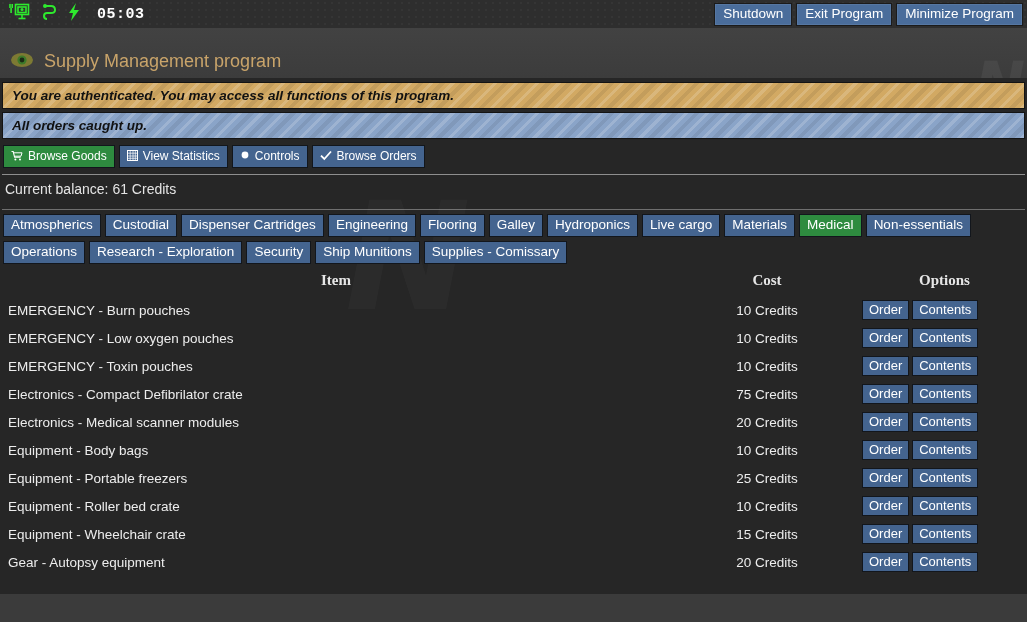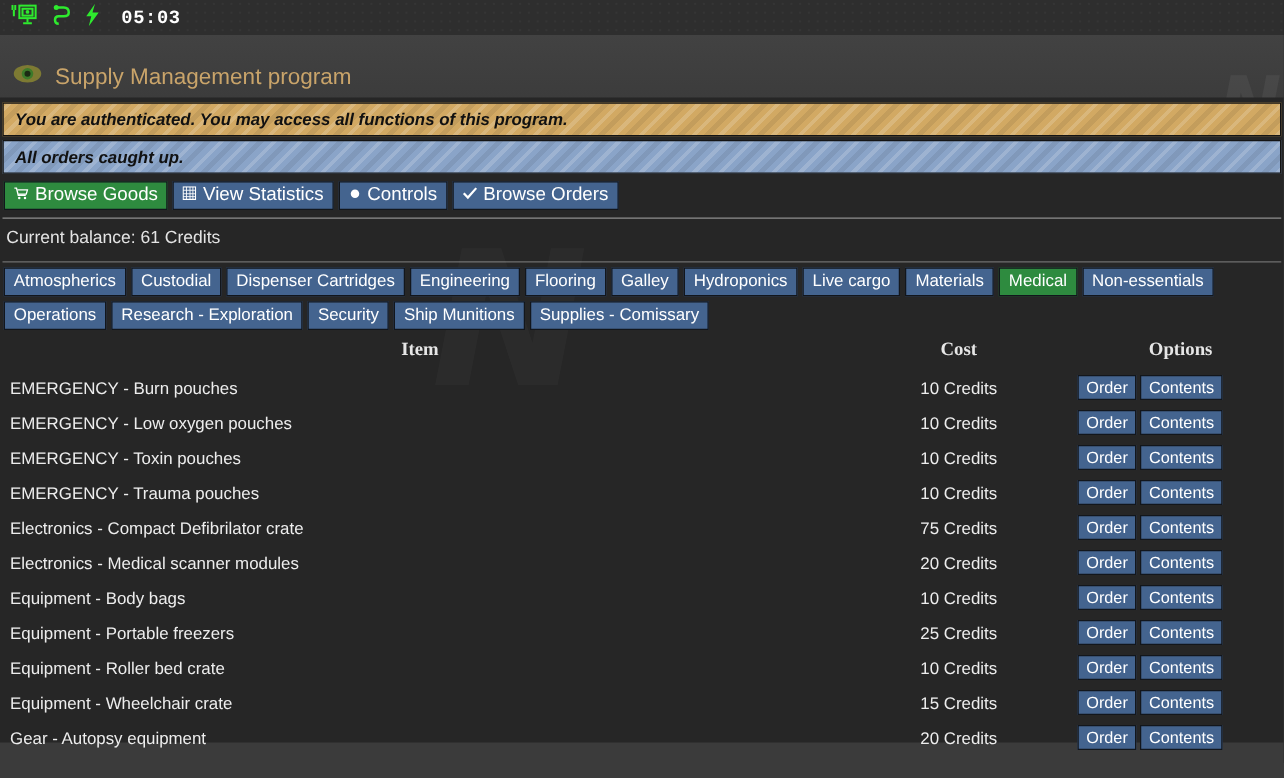--- a/index.html
+++ b/index.html
@@ -137,21 +137,21 @@
     position: relative;
     margin: 6px 0 0 3px;
     display: flex; gap: 4px;
     align-items: center;
   }
   .nav-btn {
     display: inline-flex; align-items: center; gap: 5px;
     background: #44648f;
     border: 1px solid #12161c;
     color: #ffffff;
-    font-size: 15px;
+    font-size: 12px;
     padding: 2px 7px 3px 7px;
     line-height: 16px;
     cursor: pointer;
     white-space: nowrap;
   }
   .nav-btn.active { background: #2e8b3f; }
   .nav-ico {
     font-size: 11px;
     line-height: 1;
     display: inline-block;
@@ -250,20 +250,25 @@
 
     <span class="os-icon">
       <svg width="14" height="20" viewBox="0 0 14 20">
         <polygon points="9,1 2,11 6,11 4,19 12,8 7,8" fill="#2eea2e"></polygon>
       </svg>
     </span>
 
     <span id="os-clock">05:03</span>
   </div>
 
+  <div id="os-bar-right">
+    <button class="os-btn">Shutdown</button>
+    <button class="os-btn">Exit Program</button>
+    <button class="os-btn">Minimize Program</button>
+  </div>
 </div>
 
 <div id="window">
   <div id="window-shade"></div>
   <div class="wm" id="wm-corner">N</div>
 
   <div id="title-row">
     <span>
       <svg width="26" height="20" viewBox="0 0 26 20">
         <ellipse cx="13" cy="10" rx="11" ry="7" fill="#7d7a33"></ellipse>
@@ -388,30 +393,20 @@
               <td class="t-item">EMERGENCY - Toxin pouches</td>
               <td class="t-cost">10 Credits</td>
               <td class="t-opt">
                 <div class="opt-group">
                   <button class="row-btn">Order</button>
                   <button class="row-btn">Contents</button>
                 </div>
               </td>
             </tr>
             <tr>
-              <td class="t-item">EMERGENCY - Trauma pouches</td>
-              <td class="t-cost">10 Credits</td>
-              <td class="t-opt">
-                <div class="opt-group">
-                  <button class="row-btn">Order</button>
-                  <button class="row-btn">Contents</button>
-                </div>
-              </td>
-            </tr>
-            <tr>
               <td class="t-item">Electronics - Compact Defibrilator crate</td>
               <td class="t-cost">75 Credits</td>
               <td class="t-opt">
                 <div class="opt-group">
                   <button class="row-btn">Order</button>
                   <button class="row-btn">Contents</button>
                 </div>
               </td>
             </tr>
             <tr>

